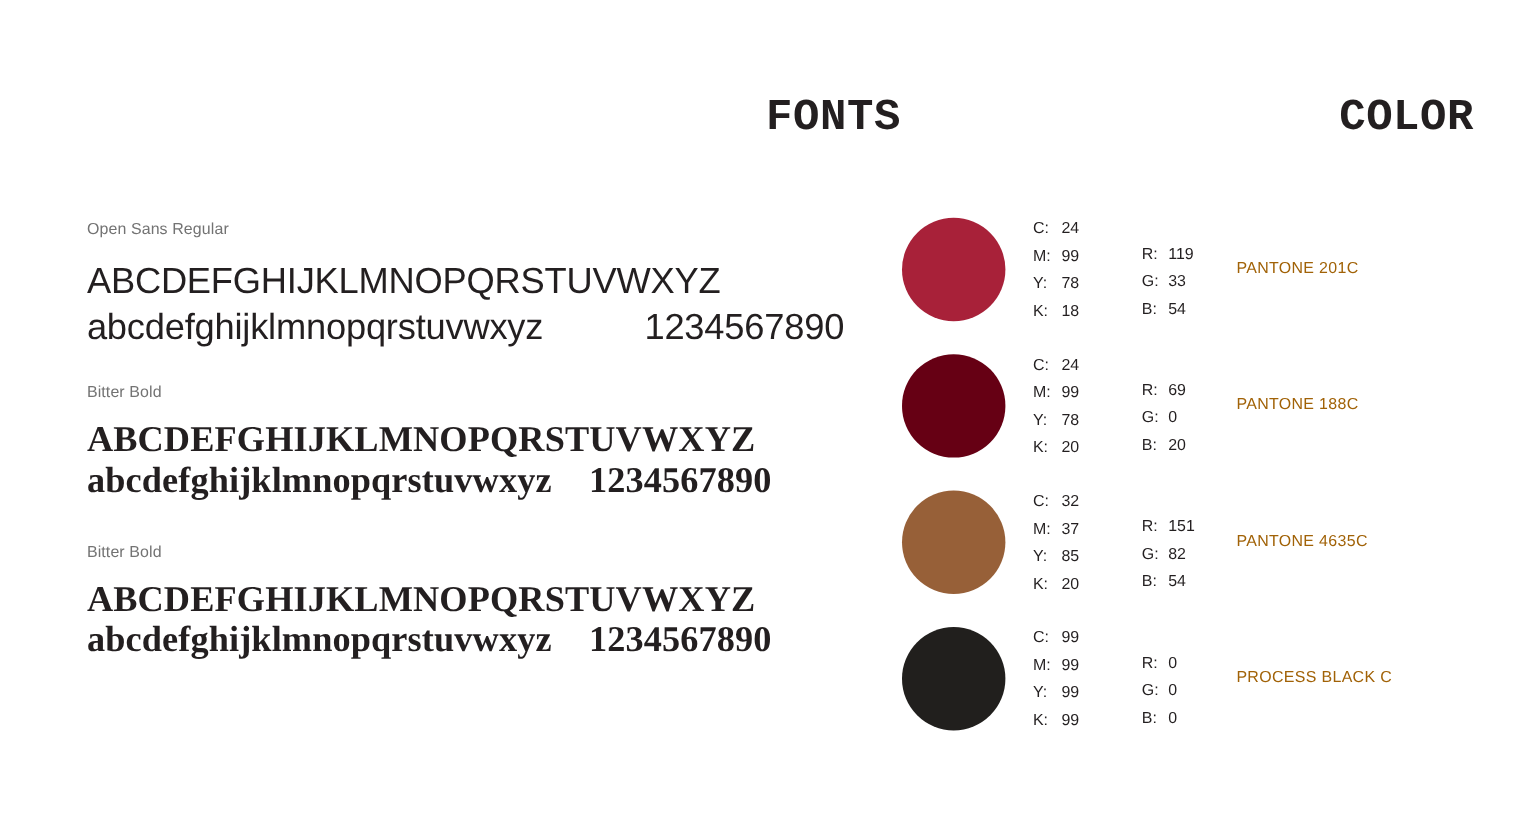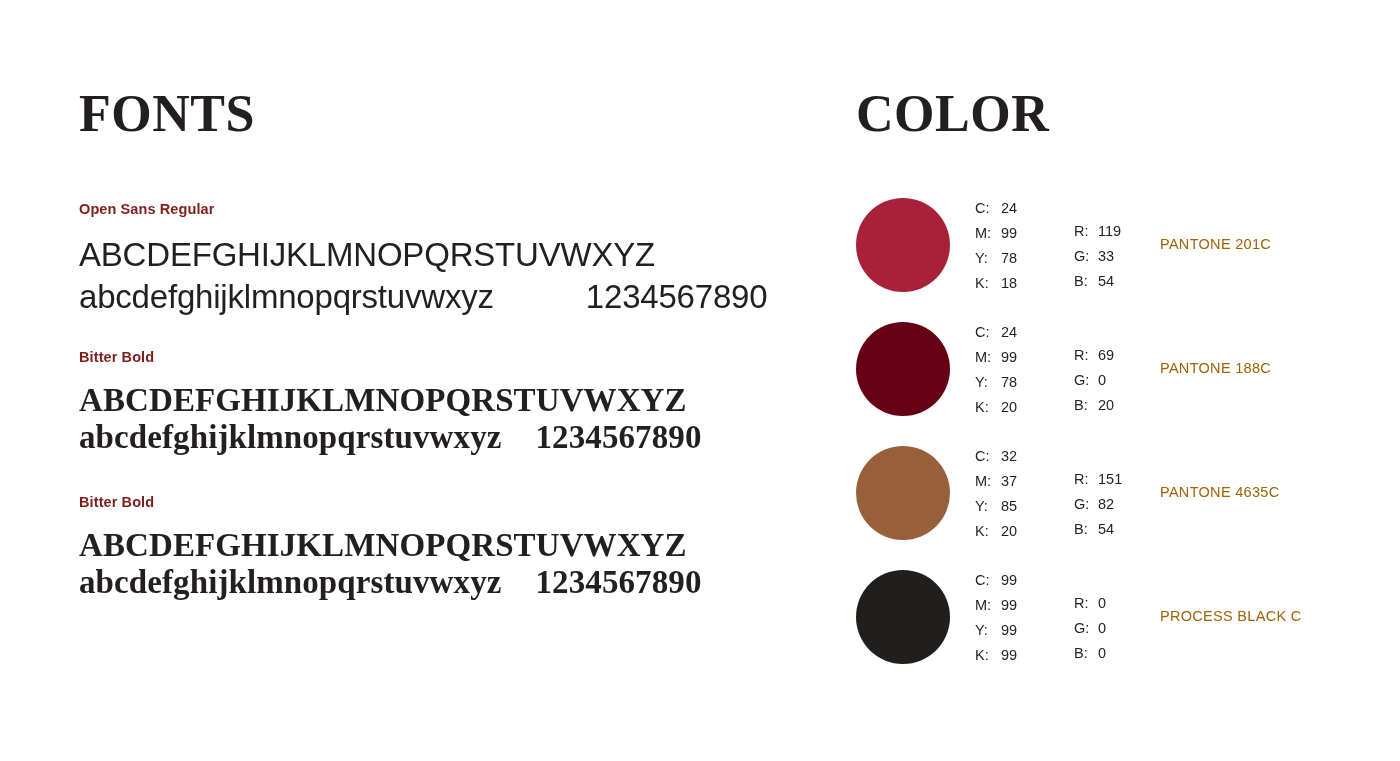--- a/index.html
+++ b/index.html
@@ -22,42 +22,43 @@
   }
 
   
   .fonts-col {
     position: absolute;
     left: 79px;
     top: 88px;
     width: 740px;
   }
   .section-title {
-    font-family: Liberation Serif, serif;
+    font-family: Liberation Mono, monospace;
     font-weight: bold;
-    font-size: 52px;
+    font-size: 40px;
     letter-spacing: 0.5px;
     color: #231f20;
     line-height: 1;
     margin: 0 0 0 0;
+    text-align: right;
   }
 
   .font-block {
     position: absolute;
     left: 0;
   }
   .font-block.b1 { top: 114px; }
   .font-block.b2 { top: 262px; }
   .font-block.b3 { top: 407px; }
 
   .font-label {
     font-family: "Liberation Sans", sans-serif;
     font-size: 14.5px;
-    font-weight: bold;
-    color: #7f1d1d;
+    font-weight: normal;
+    color: #737373;
     letter-spacing: 0.1px;
     line-height: 1;
     margin-bottom: 17px;
   }
 
   .specimen-sans {
     font-family: "Liberation Sans", sans-serif;
     font-weight: normal;
     font-size: 33px;
     letter-spacing: -0.2px;
@@ -77,21 +78,21 @@
   .row-with-digits {
     display: flex;
     align-items: baseline;
   }
   .digits-sans { margin-left: 92px; }
   .digits-serif { margin-left: 34px; }
 
   
   .color-col {
     position: absolute;
-    left: 856px;
+    left: 820px;
     top: 88px;
     width: 520px;
   }
   .swatch-list {
     position: absolute;
     left: 0;
     top: 110px;
     width: 520px;
   }
   .swatch-row {

